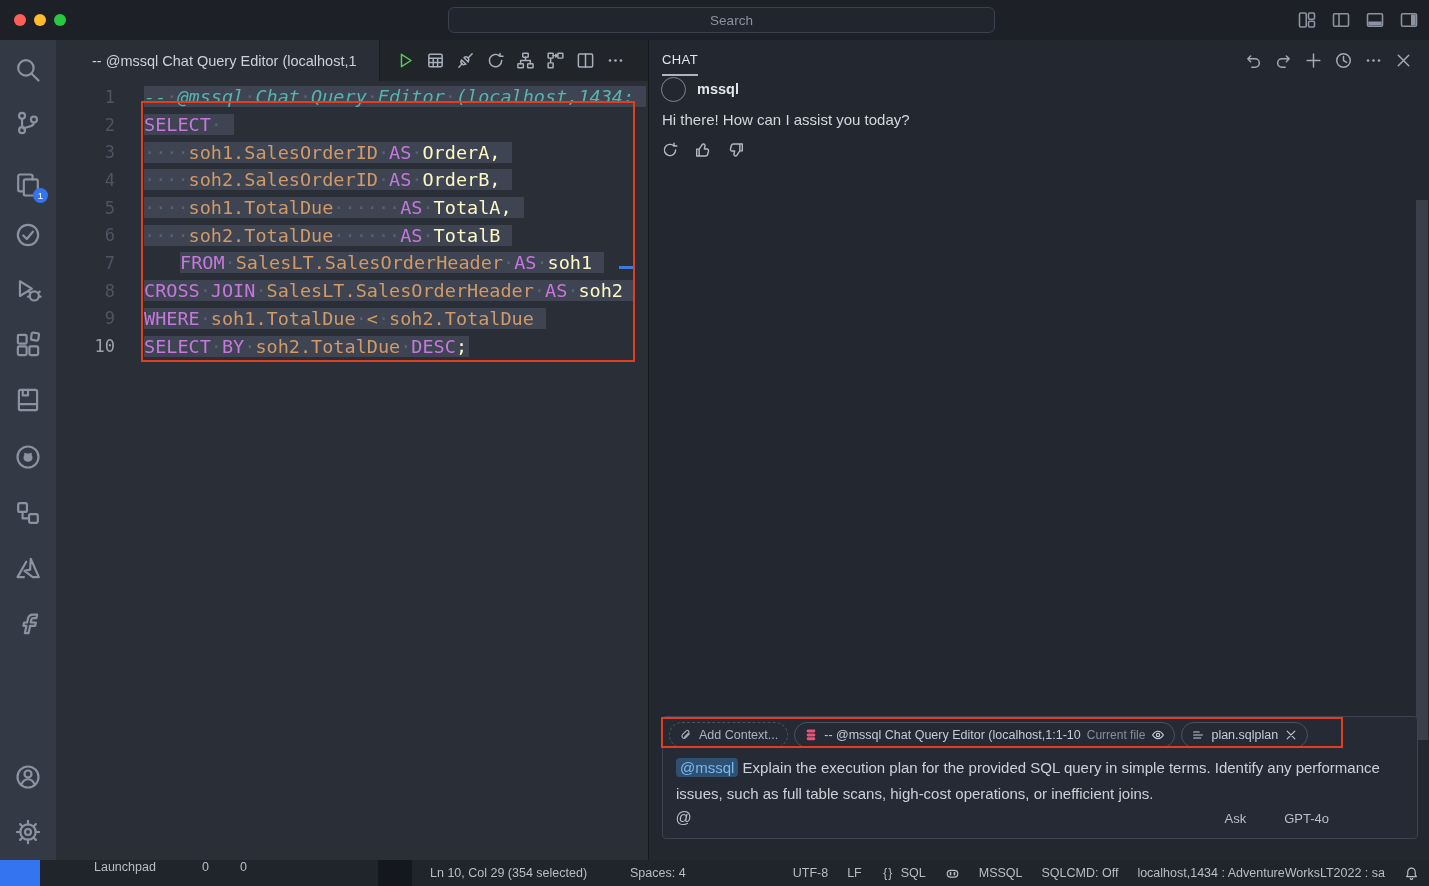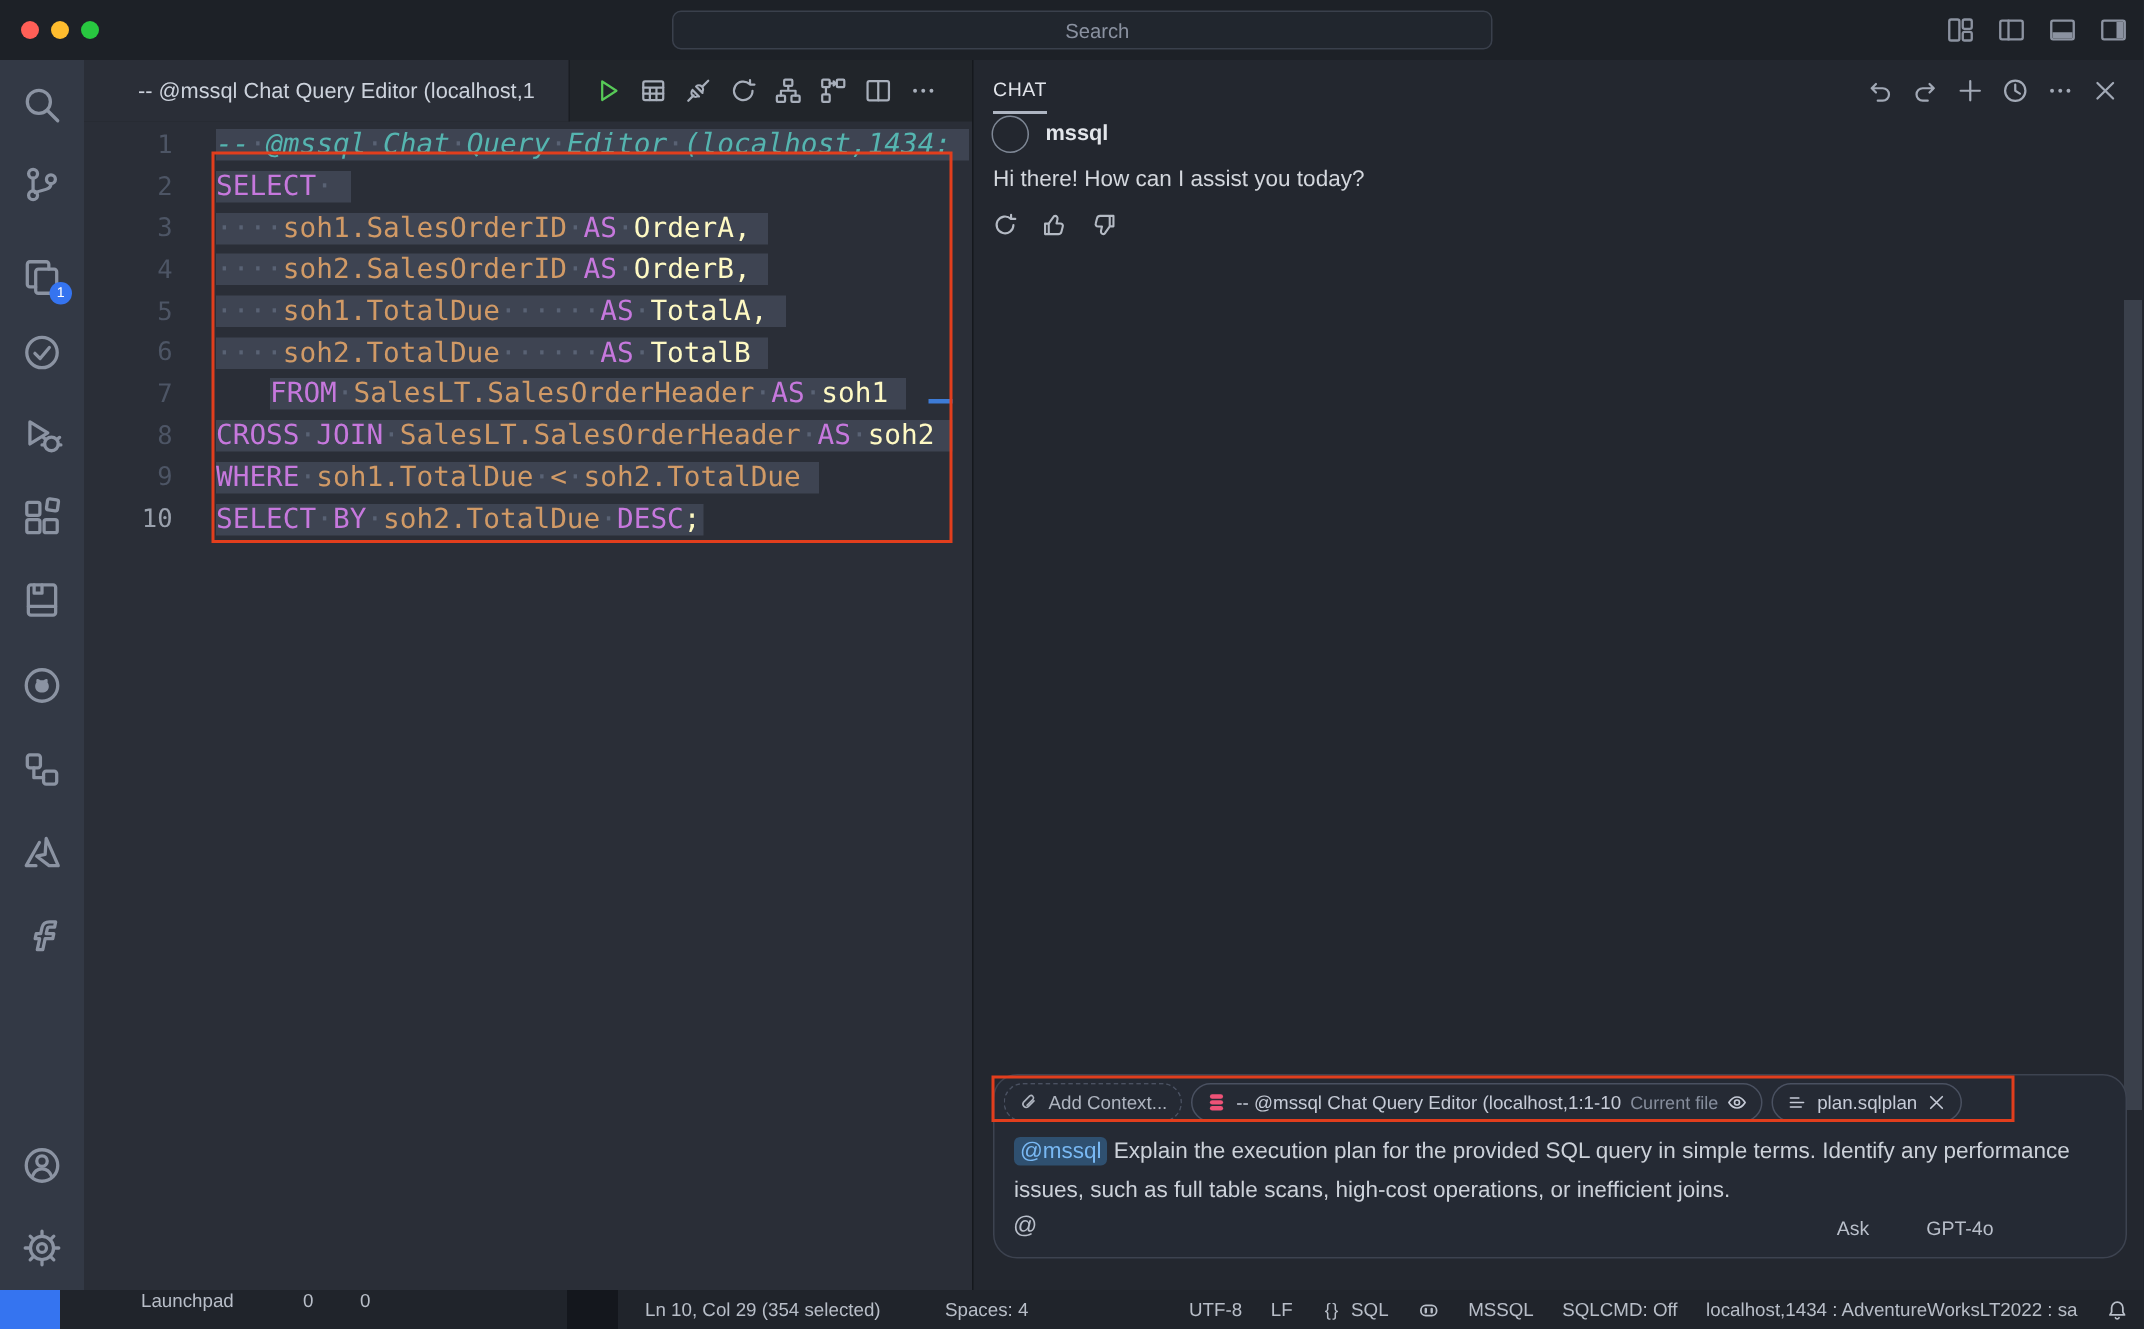--- a/index.html
+++ b/index.html
@@ -57,21 +57,21 @@
   .chat-actions .icon { width:19px; height:19px; }
   .avatar { position:absolute; left:12px; top:37px; width:25px; height:25px; border:1px solid #7e8795;
     border-radius:50%; color:#c4cad4; display:flex; align-items:center; justify-content:center; }
   .agent-name { position:absolute; left:48px; top:41px; font-weight:bold; font-size:14.5px; color:#e2e5ea; }
   .chat-msg { position:absolute; left:13px; top:71px; font-size:15px; color:#d3d7dd; }
   .feedback { position:absolute; left:12px; top:101px; display:flex; gap:15px; color:#b4bac4; }
   .feedback .icon { width:18px; height:18px; }
   .chat-scrollbar { position:absolute; right:1px; top:160px; width:12px; height:540px; background:#3a404b; }
 
   .chat-input { position:absolute; left:13px; top:676px; width:756px; height:123px; border:1px solid #3d4350;
-    border-radius:16px; background:#252a34; }
+    border-radius:4px; background:#252a34; }
   .chips { position:absolute; left:6px; top:5px; display:flex; gap:6px; }
   .chip { height:26px; display:inline-flex; align-items:center; gap:6px; padding:0 9px; border-radius:13px;
     border:1px solid #4a5161; color:#c6cbd7; font-size:12.5px; white-space:nowrap; }
   .chip.dashed { border-style:dashed; color:#aeb4bf; }
   .chip .desc { color:#868d9c; font-size:12px; }
   .chip .icon { width:14px; height:14px; }
   .anno2 { left:12px; top:677px; width:682px; height:31px; }
   .prompt { position:absolute; left:13px; top:38px; width:726px; font-size:15px; line-height:26px; color:#ccd1d9; }
   .mention { background:#2f5070; color:#79b8f3; border-radius:4px; padding:1px 4px; }
   .ci-toolbar { position:absolute; left:12px; right:12px; bottom:7px; height:26px; display:flex; align-items:center; color:#b9bfca; }

